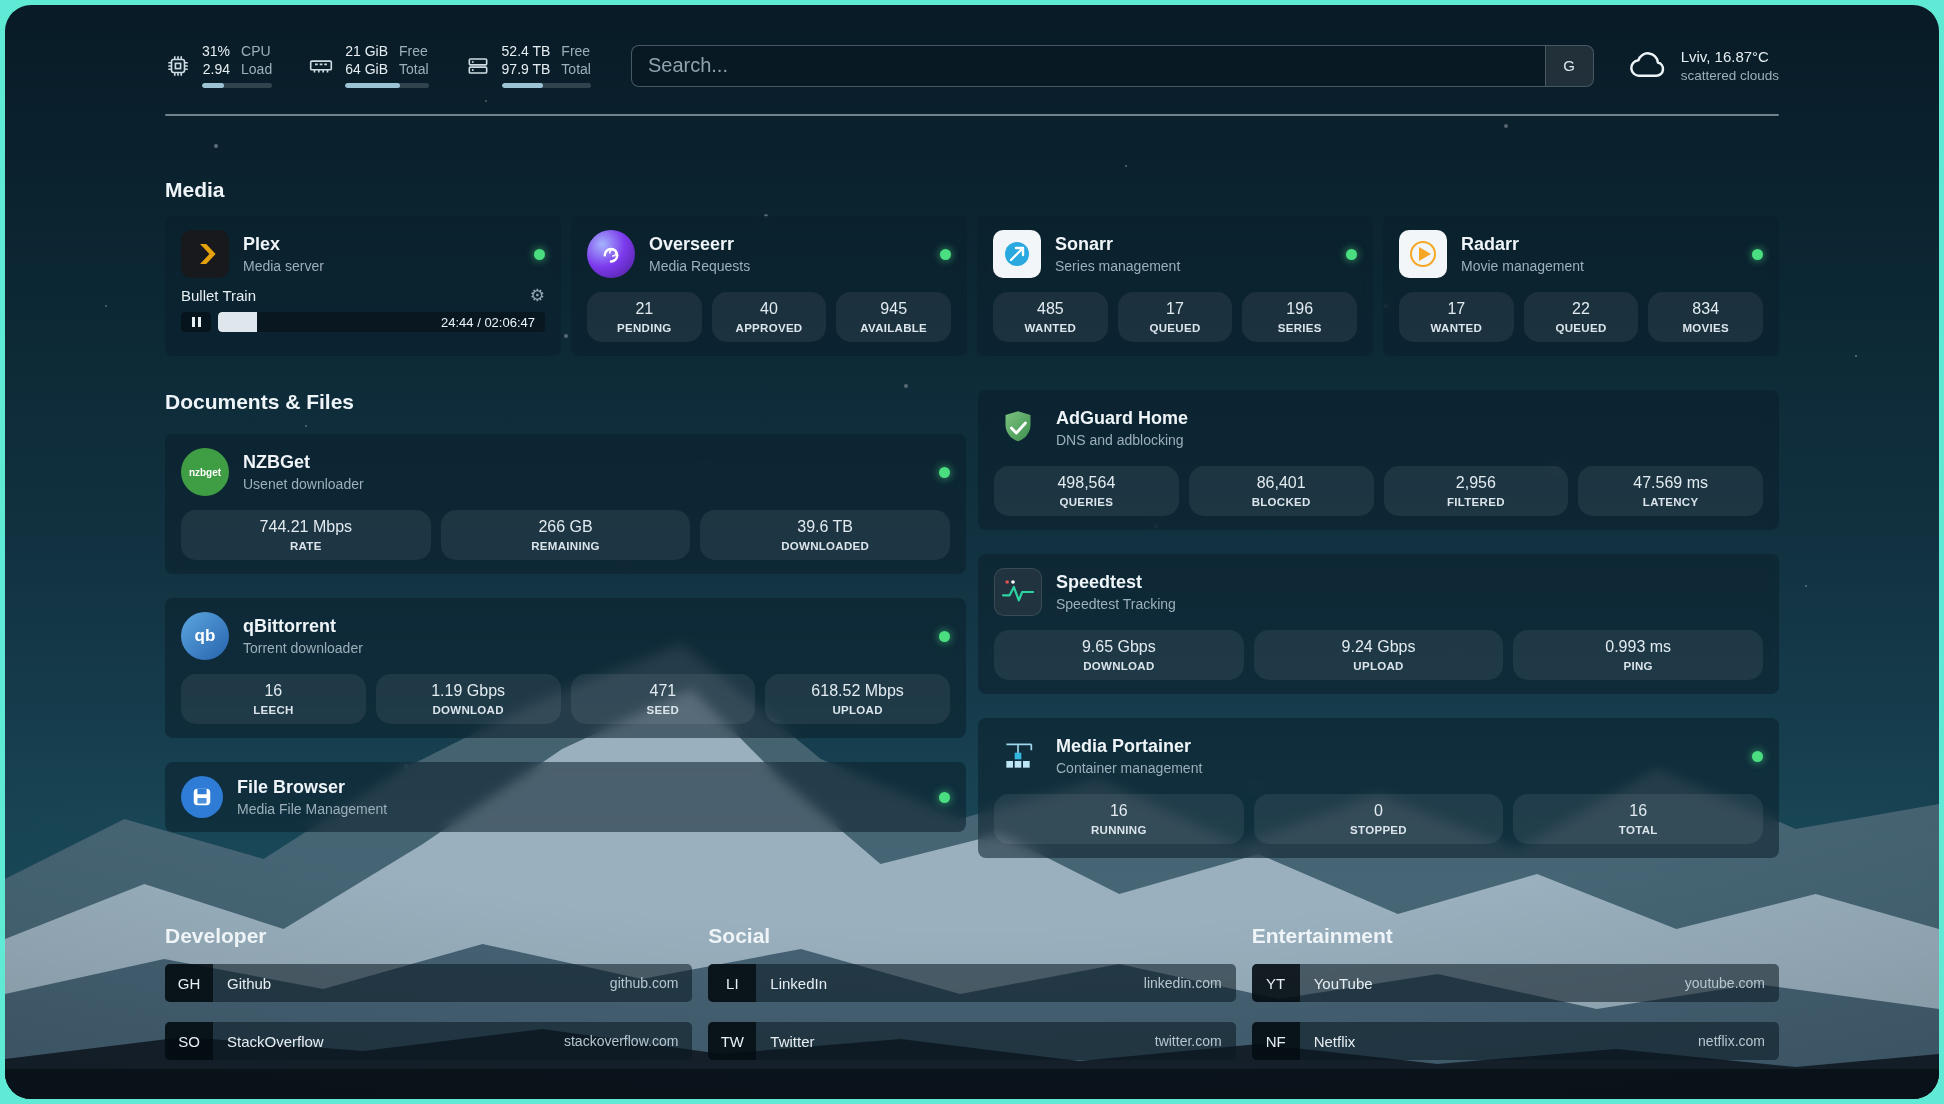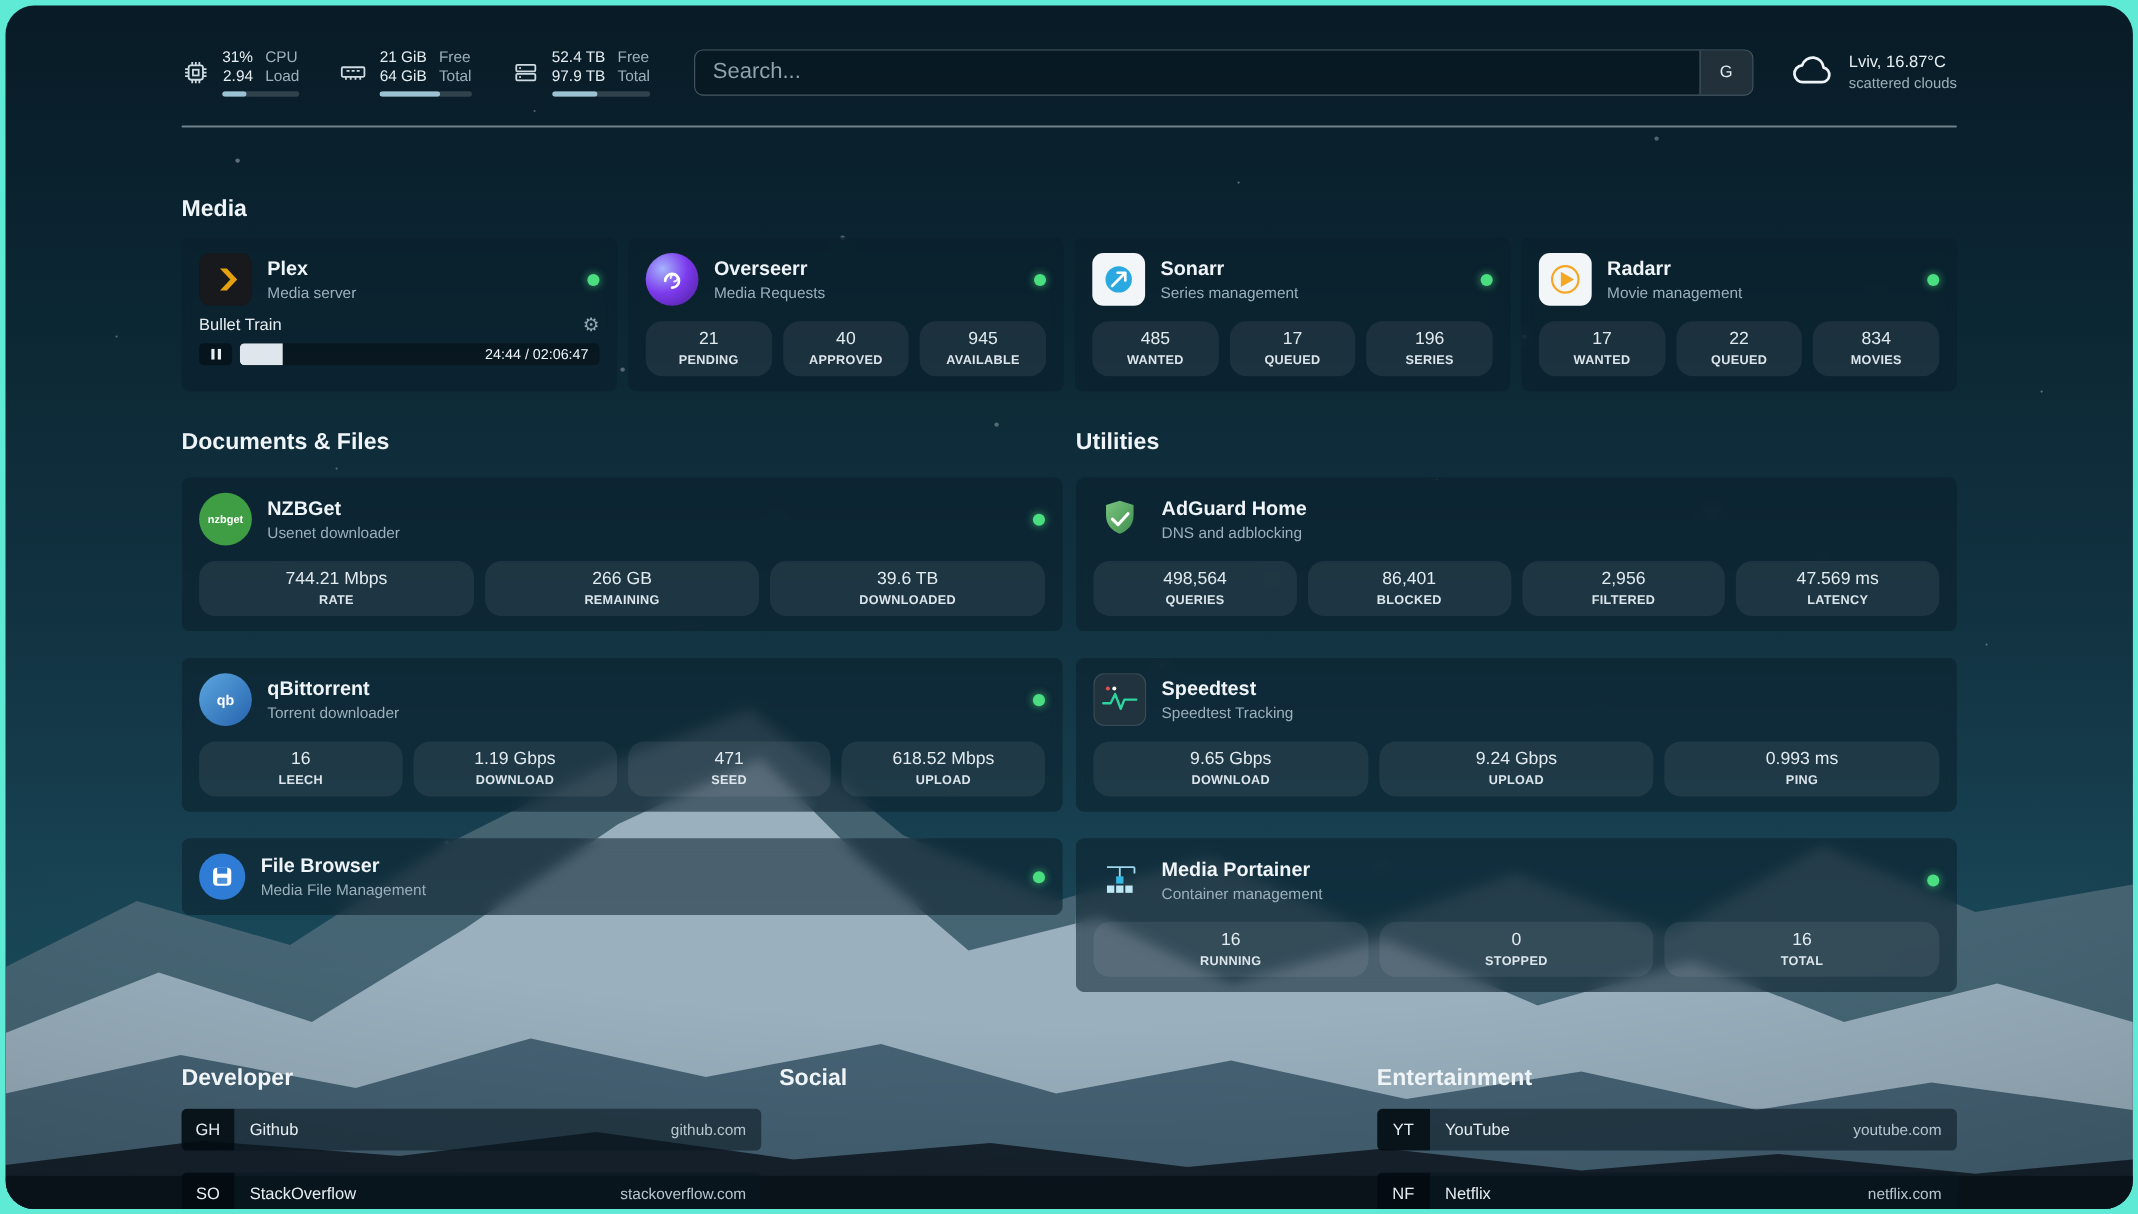--- a/index.html
+++ b/index.html
@@ -95,21 +95,21 @@
 
   .cols { display:grid; grid-template-columns:1fr 1fr; gap:12px; margin-top:34px; align-items:start; }
   .col .sec { margin-bottom:20px; }
   .stack { display:flex; flex-direction:column; gap:24px; }
 
   
   .i-plex { background:#17191c; }
   .i-overseerr { background:radial-gradient(circle at 32% 30%, #a5b4fc 0%, #7c3aed 48%, #4c1d95 100%); border-radius:50%; }
   .i-sonarr, .i-radarr { background:#f2f6f8; }
   .i-nzbget { background:#3f9e43; border-radius:50%; color:#fff; font-weight:700; font-size:10px; }
-  .i-qbit { background:linear-gradient(135deg,#5ba7e0,#2763ad); border-radius:50%; color:#fff; font-weight:700; font-size:13px; }
+  .i-qbit { background:linear-gradient(135deg,#5ba7e0,#2763ad); border-radius:50%; color:#fff; font-weight:700; font-size:17px; }
   .i-speedtest { background:#20333e; border:1px solid rgba(255,255,255,0.12); }
   .i-filebrowser { background:#2e7cd6; border-radius:50%; }
   .i-adguard, .i-portainer { background:transparent; }
 
   
   .bm-section { margin-top:66px; }
   .bm-cols { display:grid; grid-template-columns:repeat(3,1fr); gap:16px; }
   .bm-rows { display:flex; flex-direction:column; gap:20px; margin-top:16px;text-align:right; }
   .bm-row { display:flex; align-items:stretch; height:38px; background:rgba(9,23,32,0.55); border-radius:5px; overflow:hidden; cursor:pointer; }
   .bm-abbr { width:48px; background:rgba(3,10,16,0.78); color:#e7eef2; font-size:15px;
@@ -423,21 +423,20 @@
                 <div class="nm">File Browser</div>
                 <div class="ds">Media File Management</div>
               </div>
               <span class="dot" style="background:#4ade80"></span>
             </div>
           </div>
         </div>
       </div>
 
       <div class="col">
-        <h2 class="sec">Utilities</h2>
         <div class="stack">
 
           <div class="card">
             <div class="card-head">
               <span class="svc-icon i-adguard">
                 <svg width="40" height="40" viewBox="0 0 48 48">
                   <defs>
                         <linearGradient id="agg" x1="0" y1="0" x2="1" y2="1">
                     <stop offset="0" stop-color="#7bc47f"></stop>
                           <stop offset="1" stop-color="#3f8f4f"></stop>
@@ -554,20 +553,32 @@
               <span class="bm-abbr">SO</span>
               <span class="bm-name">StackOverflow</span>
               <span class="bm-url">stackoverflow.com</span>
             </div>
 
           </div>
         </div>
 
         <div>
           <h2 class="sec">Social</h2>
+          <div class="bm-rows">
+            <div class="bm-row">
+              <span class="bm-abbr">LI</span>
+              <span class="bm-name">LinkedIn</span>
+              <span class="bm-url">linkedin.com</span>
+            </div>
+            <div class="bm-row">
+              <span class="bm-abbr">TW</span>
+              <span class="bm-name">Twitter</span>
+              <span class="bm-url">twitter.com</span>
+            </div>
+          </div>
         </div>
 
         <div>
           <h2 class="sec">Entertainment</h2>
           <div class="bm-rows">
             <div class="bm-row">
               <span class="bm-abbr">YT</span>
               <span class="bm-name">YouTube</span>
               <span class="bm-url">youtube.com</span>
             </div>

